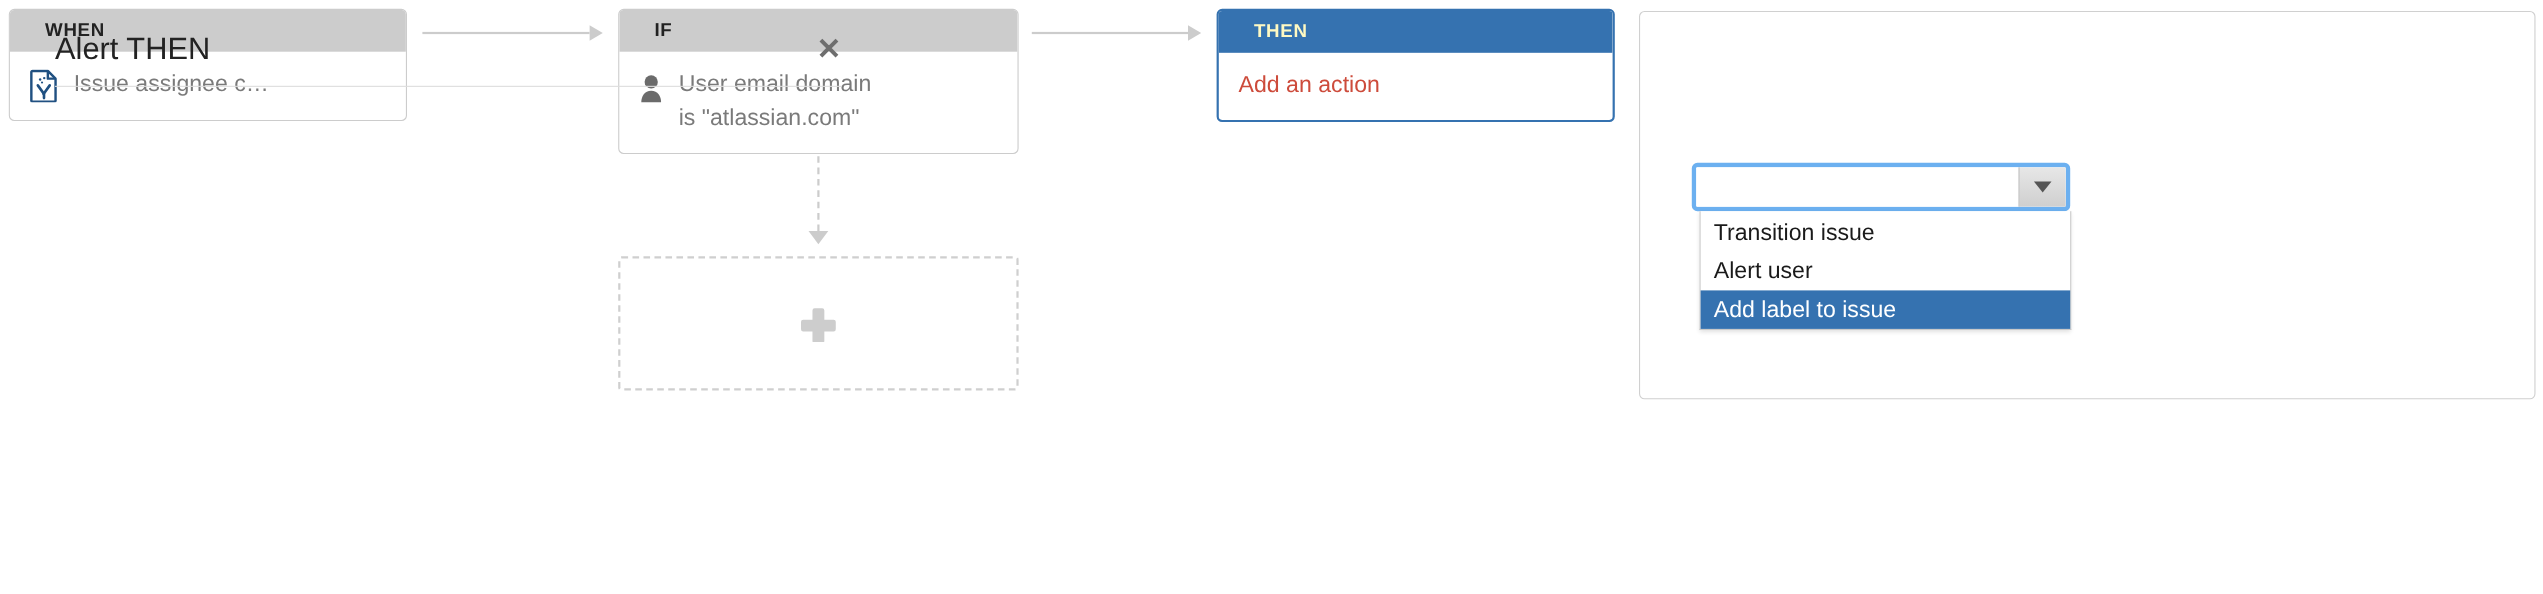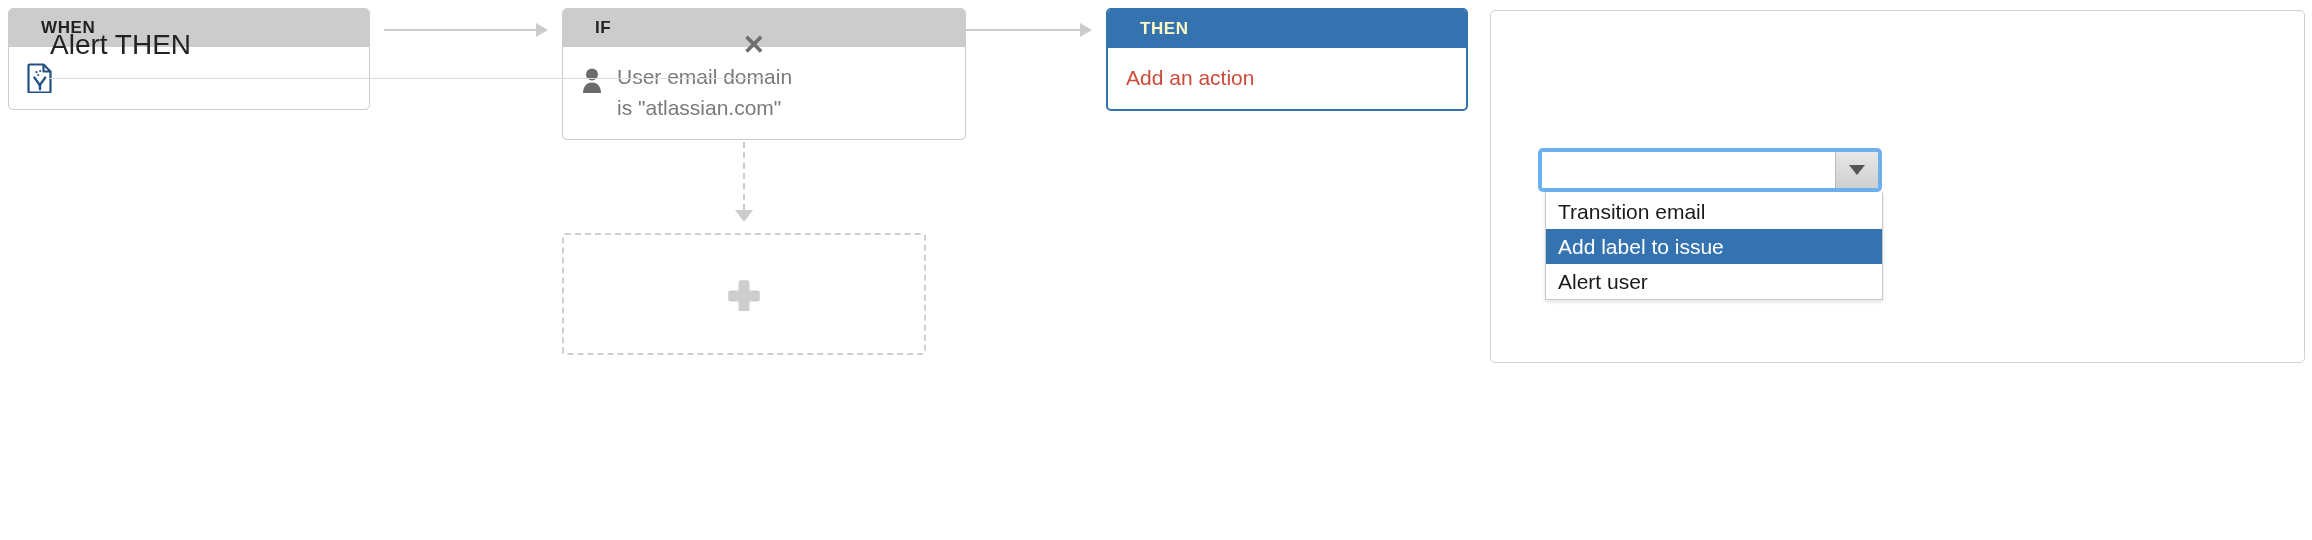--- a/index.html
+++ b/index.html
@@ -55,21 +55,21 @@
     line-height: 31px;
     white-space: pre-line;
   }
   .card-text.link-red {
     color: #cd4b3b;
     white-space: nowrap;
   }
 
   
   #card-when  { left: 8px;    top: 8px;  width: 362px; }
-  #card-if    { left: 562px;  top: 8px;  width: 404px; }
+  #card-if    { left: 562px;  top: 8px;  width: 364px; }
   #card-then  { left: 1106px; top: 8px;  width: 362px; }
 
   
   .icon-doc { width: 26px; height: 30px; flex: 0 0 auto; margin-top: 2px; }
   .icon-person { width: 22px; height: 30px; flex: 0 0 auto; margin-top: 6px; }
 
   
   .arrow-h {
     position: absolute;
     height: 14px;
@@ -247,20 +247,21 @@
       <svg viewBox="0 0 26 30" width="26" height="30" aria-hidden="true">
         <path d="M2.5 1.5 h14 l7 7 v20 a1 1 0 0 1 -1 1 h-20 a1 1 0 0 1 -1 -1 v-26 a1 1 0 0 1 1 -1 z" fill="none" stroke="#205081" stroke-width="2.2" stroke-linejoin="round"></path>
         <path d="M16.5 1.8 v6.7 h6.7" fill="none" stroke="#205081" stroke-width="2.2" stroke-linejoin="round"></path>
         <circle cx="9.5" cy="9.2" r="1.1" fill="#205081"></circle>
         <circle cx="13.2" cy="8.0" r="1.1" fill="#205081"></circle>
         <circle cx="11.2" cy="12.0" r="1.0" fill="#205081"></circle>
         <path d="M7.4 14.6 L13.0 22.4 L13.0 26.2" fill="none" stroke="#205081" stroke-width="2.4" stroke-linecap="round"></path>
         <path d="M18.2 14.6 L12.6 22.4" fill="none" stroke="#205081" stroke-width="2.4" stroke-linecap="round"></path>
       </svg>
     </span>
+    <span class="card-text">Issue assignee c…</span>
   </div>
 </div>
 
 <div class="arrow-h" id="arrow-when-if">
   <div class="shaft"></div>
   <div class="head"></div>
 </div>
 
 <div class="rule-card" id="card-if">
   <div class="card-header">IF</div>
@@ -312,16 +313,16 @@
 <div id="panel-divider"></div>
 
 <div id="select-wrap">
   <div id="select-value"></div>
   <div id="select-arrow-btn">
     <span class="caret"></span>
   </div>
 </div>
 
 <div id="dropdown-list">
-  <div class="dropdown-option">Transition email</div>
+  <div class="dropdown-option">Transition issue</div>
+  <div class="dropdown-option">Alert user</div>
   <div class="dropdown-option selected">Add label to issue</div>
-  <div class="dropdown-option">Alert user</div>
 </div>
 
 </body></html>

